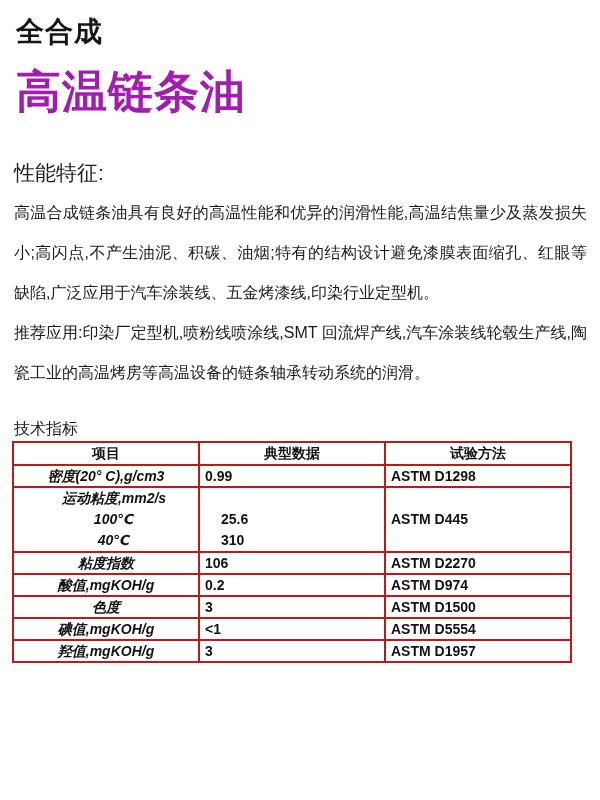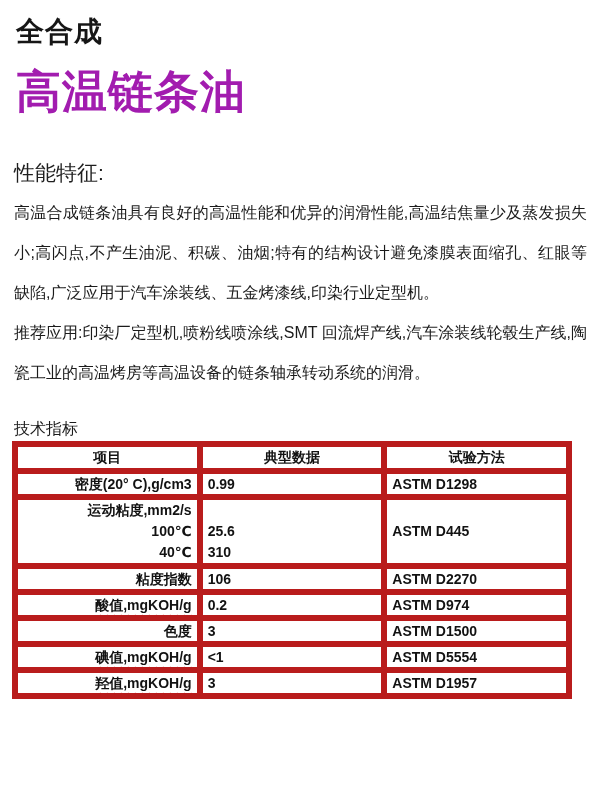--- a/index.html
+++ b/index.html
@@ -27,28 +27,28 @@
   .body-text + .body-text{margin-top:0;}
   .table-heading{
     font-size:16px;line-height:19px;margin:26px 13px 3px 14px;color:#1b1b1b;
   }
   table.specs{
     border-collapse:collapse;table-layout:fixed;
     width:560px;margin-left:12px;
     font-size:14px;font-weight:700;color:#121212;
   }
   table.specs th,table.specs td{
-    border:6px solid #b91c1c;padding:0 5px;height:20px;line-height:19px;
+    border:2px solid #b91c1c;padding:0 5px;height:20px;line-height:19px;
     overflow:hidden;white-space:nowrap;
   }
   table.specs th{height:21px;text-align:center;font-weight:700;}
-  td.col-item{text-align:right;}
+  td.col-item{text-align:center;font-style:italic;}
   td.col-value,td.col-method{text-align:left;}
   td.multiline{vertical-align:top;padding-top:1px;padding-bottom:1px;}
-  .cell-line{height:21px;line-height:21px;}
+  .cell-line{height:21px;line-height:21px;margin-left:16px;}
   .wavy{
     text-decoration-line:underline;
     text-decoration-style:wavy;
     text-decoration-thickness:1px;
     text-underline-offset:4px;
   }
 </style>
 </head>
 <body>
 

